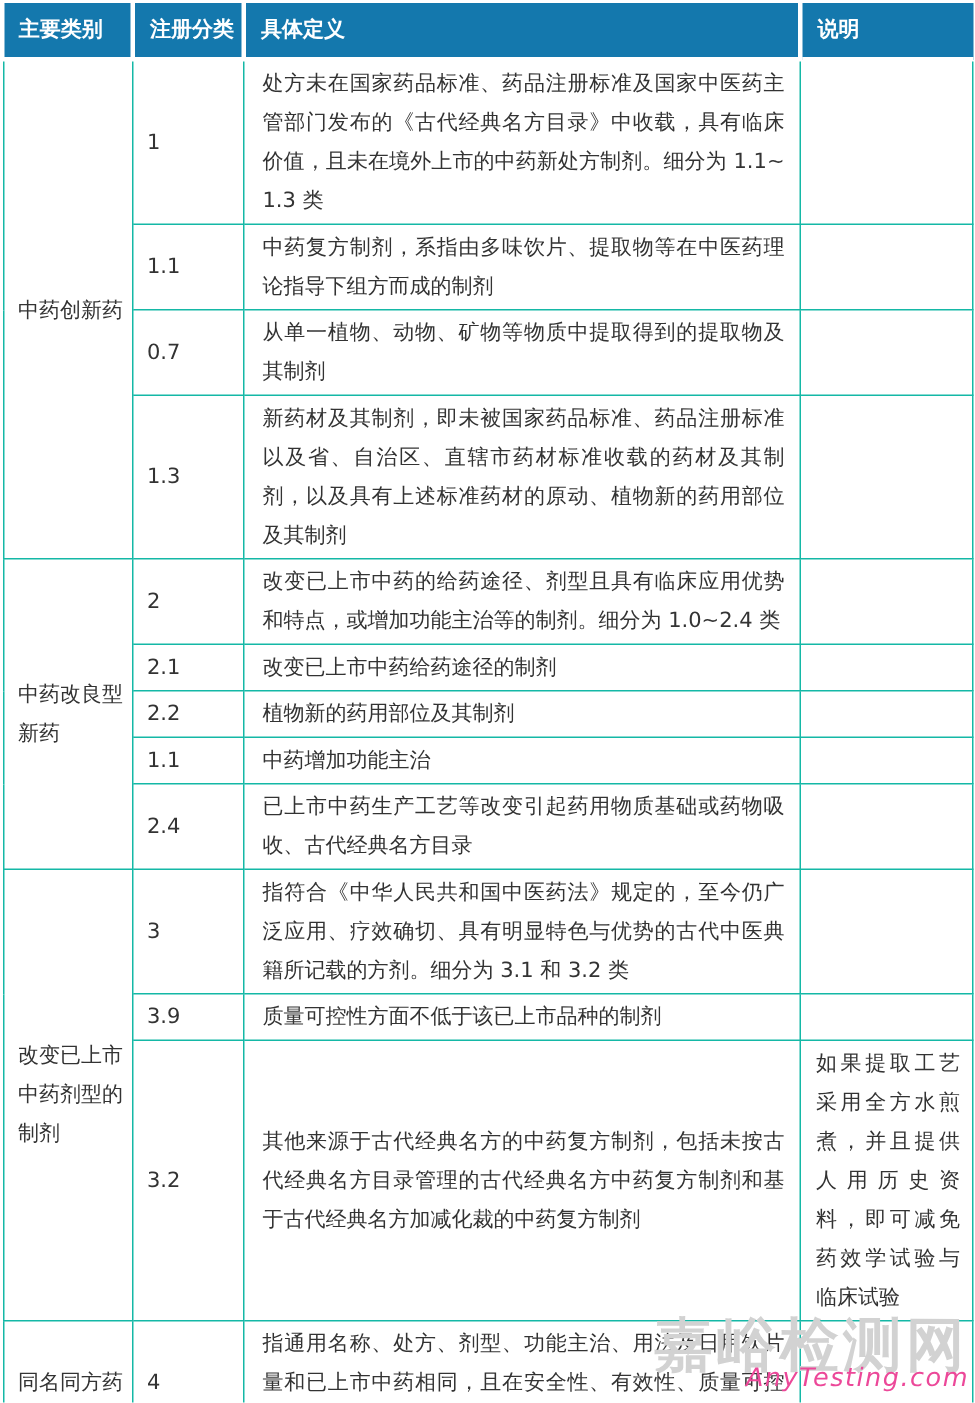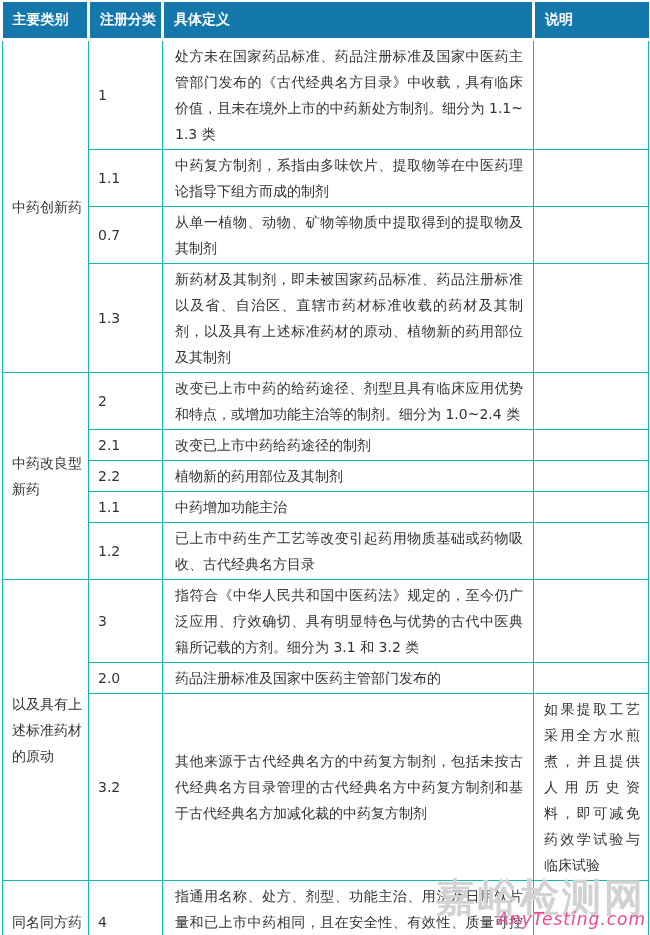--- a/index.html
+++ b/index.html
@@ -136,33 +136,33 @@
         <td class="cls">2.2</td>
         <td class="def">植物新的药用部位及其制剂</td>
         <td class="note"></td>
       </tr>
       <tr>
         <td class="cls">1.1</td>
         <td class="def">中药增加功能主治</td>
         <td class="note"></td>
       </tr>
       <tr>
-        <td class="cls">1.2</td>
+        <td class="cls">2.4</td>
         <td class="def">已上市中药生产工艺等改变引起药用物质基础或药物吸收、古代经典名方目录</td>
         <td class="note"></td>
       </tr>
       <tr>
-        <td class="cat" rowspan="3">以及具有上述标准药材的原动</td>
+        <td class="cat" rowspan="3">改变已上市中药剂型的制剂</td>
         <td class="cls">3</td>
         <td class="def">指符合《中华人民共和国中医药法》规定的，至今仍广泛应用、疗效确切、具有明显特色与优势的古代中医典籍所记载的方剂。细分为 3.1 和 3.2 类</td>
         <td class="note"></td>
       </tr>
       <tr>
-        <td class="cls">2.0</td>
-        <td class="def">药品注册标准及国家中医药主管部门发布的</td>
+        <td class="cls">3.9</td>
+        <td class="def">质量可控性方面不低于该已上市品种的制剂</td>
         <td class="note"></td>
       </tr>
       <tr>
         <td class="cls">3.2</td>
         <td class="def">其他来源于古代经典名方的中药复方制剂，包括未按古代经典名方目录管理的古代经典名方中药复方制剂和基于古代经典名方加减化裁的中药复方制剂</td>
         <td class="note">如果提取工艺采用全方水煎煮，并且提供人用历史资料，即可减免药效学试验与临床试验</td>
       </tr>
       <tr>
         <td class="cat">同名同方药</td>
         <td class="cls">4</td>

